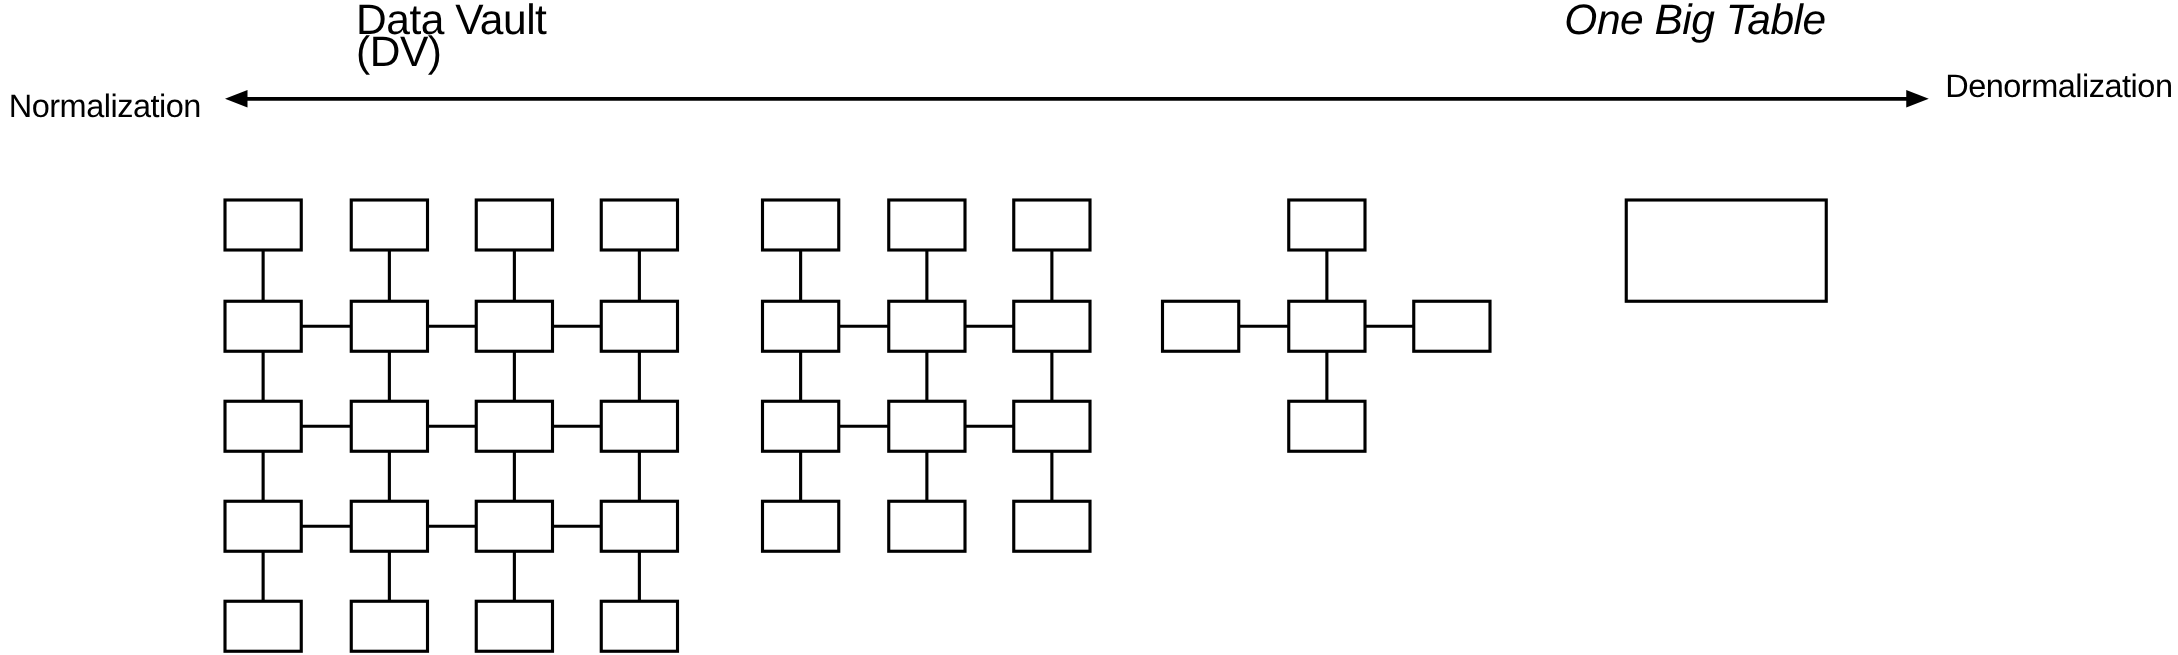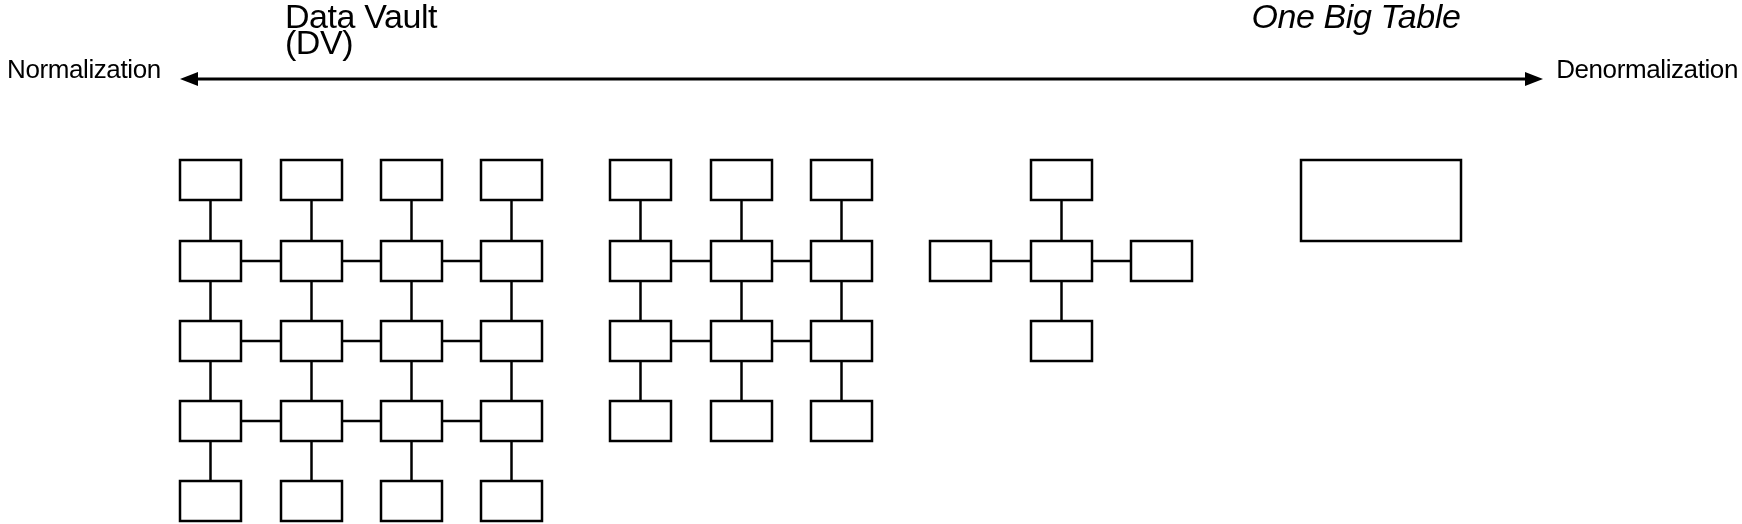--- a/index.html
+++ b/index.html
@@ -18,21 +18,21 @@
     display: block;
   }
   .axis-label {
     position: absolute;
     top: 69px;
     font-size: 26px;
     letter-spacing: -0.4px;
     white-space: nowrap;
     transform: translateY(-50%);
   }
-  .axis-label.left  { left: 7px; }
+  .axis-label.left  { left: 7px; margin-top: 16px; }
   .axis-label.right { left: 1738px; transform: translate(-100%, -50%); text-align: center; }
   .section-label {
     position: absolute;
     top: 3px;
     transform: translateX(-50%);
     text-align: left;
     font-size: 34px;
     line-height: 26px;
     letter-spacing: -0.4px;
     white-space: nowrap;

